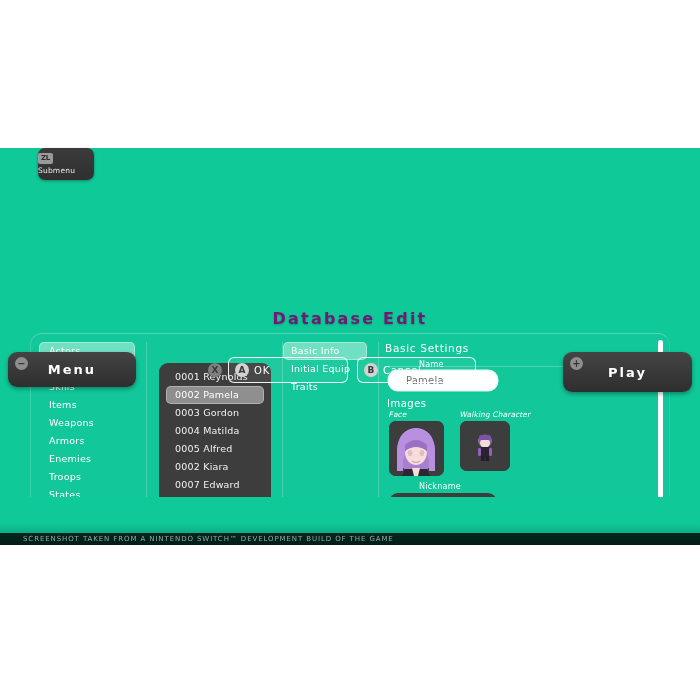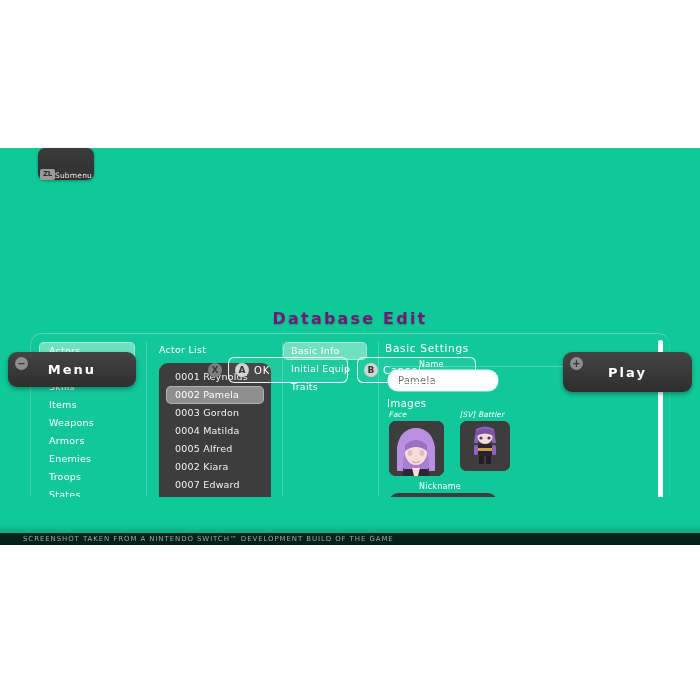--- a/index.html
+++ b/index.html
@@ -20,22 +20,22 @@
     left: 0; top: 148px;
     width: 700px; height: 397px;
     background: #10c999;
     overflow: hidden;
   }
   #submenu-btn {
     position: absolute; left: 38px; top: 148px;
     width: 56px; height: 32px;
     background: linear-gradient(#3b3b3b, #303030);
     border-radius: 7px;
-    display: flex; 
-    align-items: flex-end; justify-content: center;
+    display: flex; flex-direction: column;
+    align-items: flex-start; justify-content: center;
     color: #e9e9e9;
     box-shadow: 0 1px 3px rgba(0,0,0,.35);
   }
   #submenu-btn .zl {
     width: 15px; height: 11px;
     border-radius: 2px;
     background: #9a9a9a;
     color: #2f2f2f;
     font-size: 7px; font-weight: bold;
     line-height: 11px; text-align: center;
@@ -178,21 +178,21 @@
     margin: 0 0 2px 10px;
     padding-left: 28px;
   }
   .txt-input {
     margin-left: 8px;
     width: 108px; height: 19px;
     border-radius: 9px;
     box-sizing: border-box;
     font-size: 10px;
     line-height: 19px;
-    padding-left: 9px;
+    padding-left: 17px;
     letter-spacing: .2px;
   }
   .txt-input.light {
     background: #ffffff;
     color: #6a6a6a;
     box-shadow: 0 0 0 1.5px rgba(255,255,255,.9), 0 1px 2px rgba(0,0,0,.2);
   }
   .txt-input.dark {
     background: #3d3d3d;
     color: #f2f2f2;
@@ -335,21 +335,20 @@
         <div class="side-item">Enemies</div>
         <div class="side-item">Troops</div>
         <div class="side-item">States</div>
         <div class="side-item">Animations</div>
         <div class="side-item">Tilesets</div>
         <div class="side-item">Common Events</div>
 
       </div>
 
       <div id="actorcol">
-        <div class="col-head">Actor List</div>
         <div id="actorlist">
           <div class="actor-row">0001 Reynolds</div>
           <div class="actor-row sel">0002 Pamela</div>
           <div class="actor-row">0003 Gordon</div>
           <div class="actor-row">0004 Matilda</div>
           <div class="actor-row">0005 Alfred</div>
           <div class="actor-row">0002 Kiara</div>
           <div class="actor-row">0007 Edward</div>
           <div class="actor-row">0008 Rita</div>
         </div>
@@ -383,40 +382,37 @@
                 <path d="M16 24 Q27 14 38 24 L38 30 Q27 22 16 30 Z" fill="#9b6fc4"></path>
                 <ellipse cx="21" cy="32" rx="2.4" ry="3" fill="#e3b7cf"></ellipse>
                 <ellipse cx="33" cy="32" rx="2.4" ry="3" fill="#e3b7cf"></ellipse>
                 <path d="M23 40 Q27 43 31 40" stroke="#d99bb2" stroke-width="1.2" fill="none"></path>
                 <path d="M16 48 L38 48 L41 55 L13 55 Z" fill="#2e2535"></path>
                 <path d="M23 47 L31 47 L29 55 L25 55 Z" fill="#f5ded8"></path>
               </svg>
             </div>
           </div>
 
-
           <div class="img-cell">
-            <div class="img-cap">[SV] Battler</div>
+            <div class="img-cap">Walking Character</div>
             <div class="thumb small">
               <svg width="50" height="50" viewBox="0 0 50 50">
                 <rect width="50" height="50" fill="#3d3d3d"></rect>
-                <path d="M16 8 Q25 3 34 8 L36 22 L32 22 L32 12 L18 12 L18 22 L14 22 Z" fill="#8e63bd"></path>
-                <ellipse cx="25" cy="16" rx="7.5" ry="7" fill="#f3dcd6"></ellipse>
-                <path d="M16 10 Q25 5 34 10 L34 15 Q25 10 16 15 Z" fill="#7a53a6"></path>
-                <circle cx="21" cy="17" r="1.6" fill="#4a3a60"></circle>
-                <circle cx="29" cy="17" r="1.6" fill="#4a3a60"></circle>
-                <rect x="18" y="23" width="14" height="12" rx="2.5" fill="#2b2231"></rect>
-                <rect x="18" y="27" width="14" height="3" fill="#c9a23f"></rect>
-                <rect x="14" y="24" width="4" height="10" rx="1.5" fill="#8e63bd"></rect>
-                <rect x="32" y="24" width="4" height="10" rx="1.5" fill="#8e63bd"></rect>
-                <rect x="19" y="35" width="5" height="8" fill="#241d28"></rect>
-                <rect x="26" y="35" width="5" height="8" fill="#241d28"></rect>
+                <ellipse cx="25" cy="20" rx="7" ry="6.5" fill="#8e63bd"></ellipse>
+                <ellipse cx="25" cy="22" rx="5" ry="4.5" fill="#f3dcd6"></ellipse>
+                <rect x="19" y="14" width="12" height="5" rx="2.5" fill="#7a53a6"></rect>
+                <rect x="20" y="26" width="10" height="10" rx="2" fill="#2b2231"></rect>
+                <rect x="18" y="27" width="3" height="8" rx="1.2" fill="#8e63bd"></rect>
+                <rect x="29" y="27" width="3" height="8" rx="1.2" fill="#8e63bd"></rect>
+                <rect x="21" y="35" width="3.5" height="5" fill="#241d28"></rect>
+                <rect x="25.5" y="35" width="3.5" height="5" fill="#241d28"></rect>
               </svg>
             </div>
           </div>
+
 
         </div>
 
         <div class="field-label" style="margin-top:6px">Nickname</div>
         <div class="txt-input dark"></div>
 
         <div class="field-label" style="margin-top:6px">Classes</div>
         <div class="txt-input dark">
           <span>swordsman</span>
           <span class="caret"></span>

